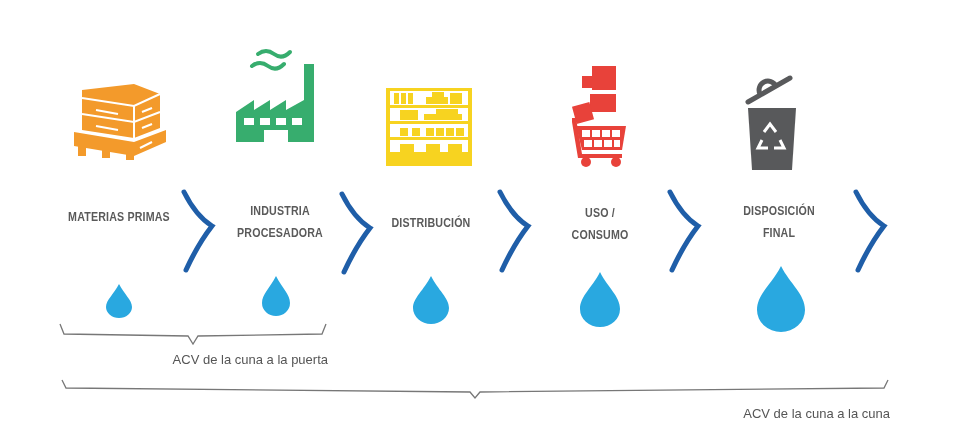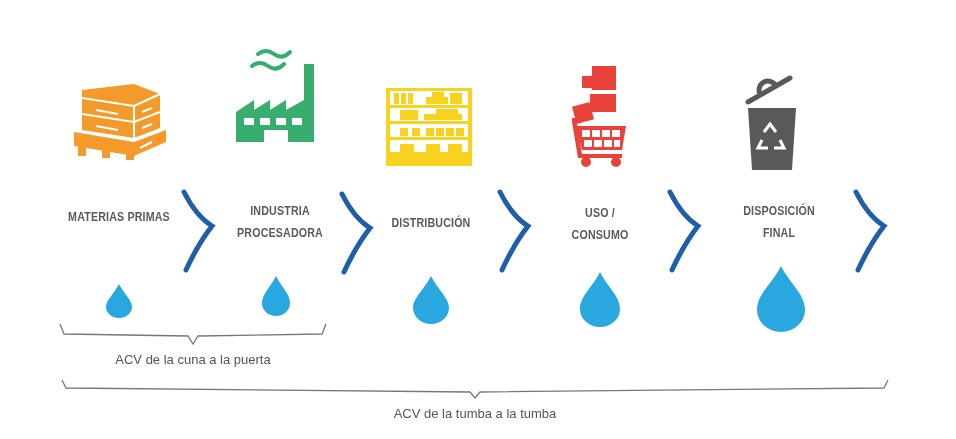--- a/index.html
+++ b/index.html
@@ -1,21 +1,21 @@
 <!DOCTYPE html>
 <html><head>
 <meta charset="utf-8">
 <style>
   html,body{margin:0;padding:0;background:#fff;}
   body{width:956px;height:439px;position:relative;overflow:hidden;font-family:"Liberation Sans",sans-serif;}
   .abs{position:absolute;}
   .label{position:absolute;text-align:center;font-family:"Liberation Sans",sans-serif;font-weight:bold;color:#5a5a5a;font-size:13px;line-height:22px;transform:scaleX(0.82);transform-origin:center;letter-spacing:0.2px;}
   .chev{position:absolute;width:40px;height:90px;}
   .drop{position:absolute;}
-  .caption{position:absolute;font-size:13px;color:#555;text-align:center;font-family:"Liberation Sans",sans-serif;}
+  .caption{position:absolute;font-size:13px;color:#555;text-align:right;font-family:"Liberation Sans",sans-serif;}
 </style>
 </head>
 <body>
 
 <svg class="abs" style="left:74px;top:80px" width="96" height="80" viewBox="0 0 96 80">
   <g fill="#f39a2b">
     <polygon points="8,10 60,4 86,14 86,48 60,58 8,50"></polygon>
     <polygon points="0,52 60,62 92,50 92,62 60,76 0,66"></polygon>
     <rect x="4" y="66" width="8" height="10"></rect>
     <rect x="28" y="70" width="8" height="8"></rect>
@@ -168,13 +168,13 @@
   </svg>
 
 <svg class="abs" style="left:58px;top:322px" width="270" height="24" viewBox="0 0 270 24">
   <path d="M2,2 L6,12 L130,14 L135,22 L140,14 L264,12 L268,2" fill="none" stroke="#777" stroke-width="1.3"></path>
 </svg>
 <div class="caption" style="left:58px;top:352px;width:270px;">ACV de la cuna a la puerta</div>
 
 <svg class="abs" style="left:60px;top:378px" width="830" height="22" viewBox="0 0 830 22">
   <path d="M2,2 L6,10 L410,14 L415,20 L420,14 L824,10 L828,2" fill="none" stroke="#777" stroke-width="1.3"></path>
 </svg>
-<div class="caption" style="left:60px;top:406px;width:830px;">ACV de la tumba a la tumba</div>
+<div class="caption" style="left:60px;top:406px;width:830px;">ACV de la cuna a la cuna</div>
 
 </body></html>

